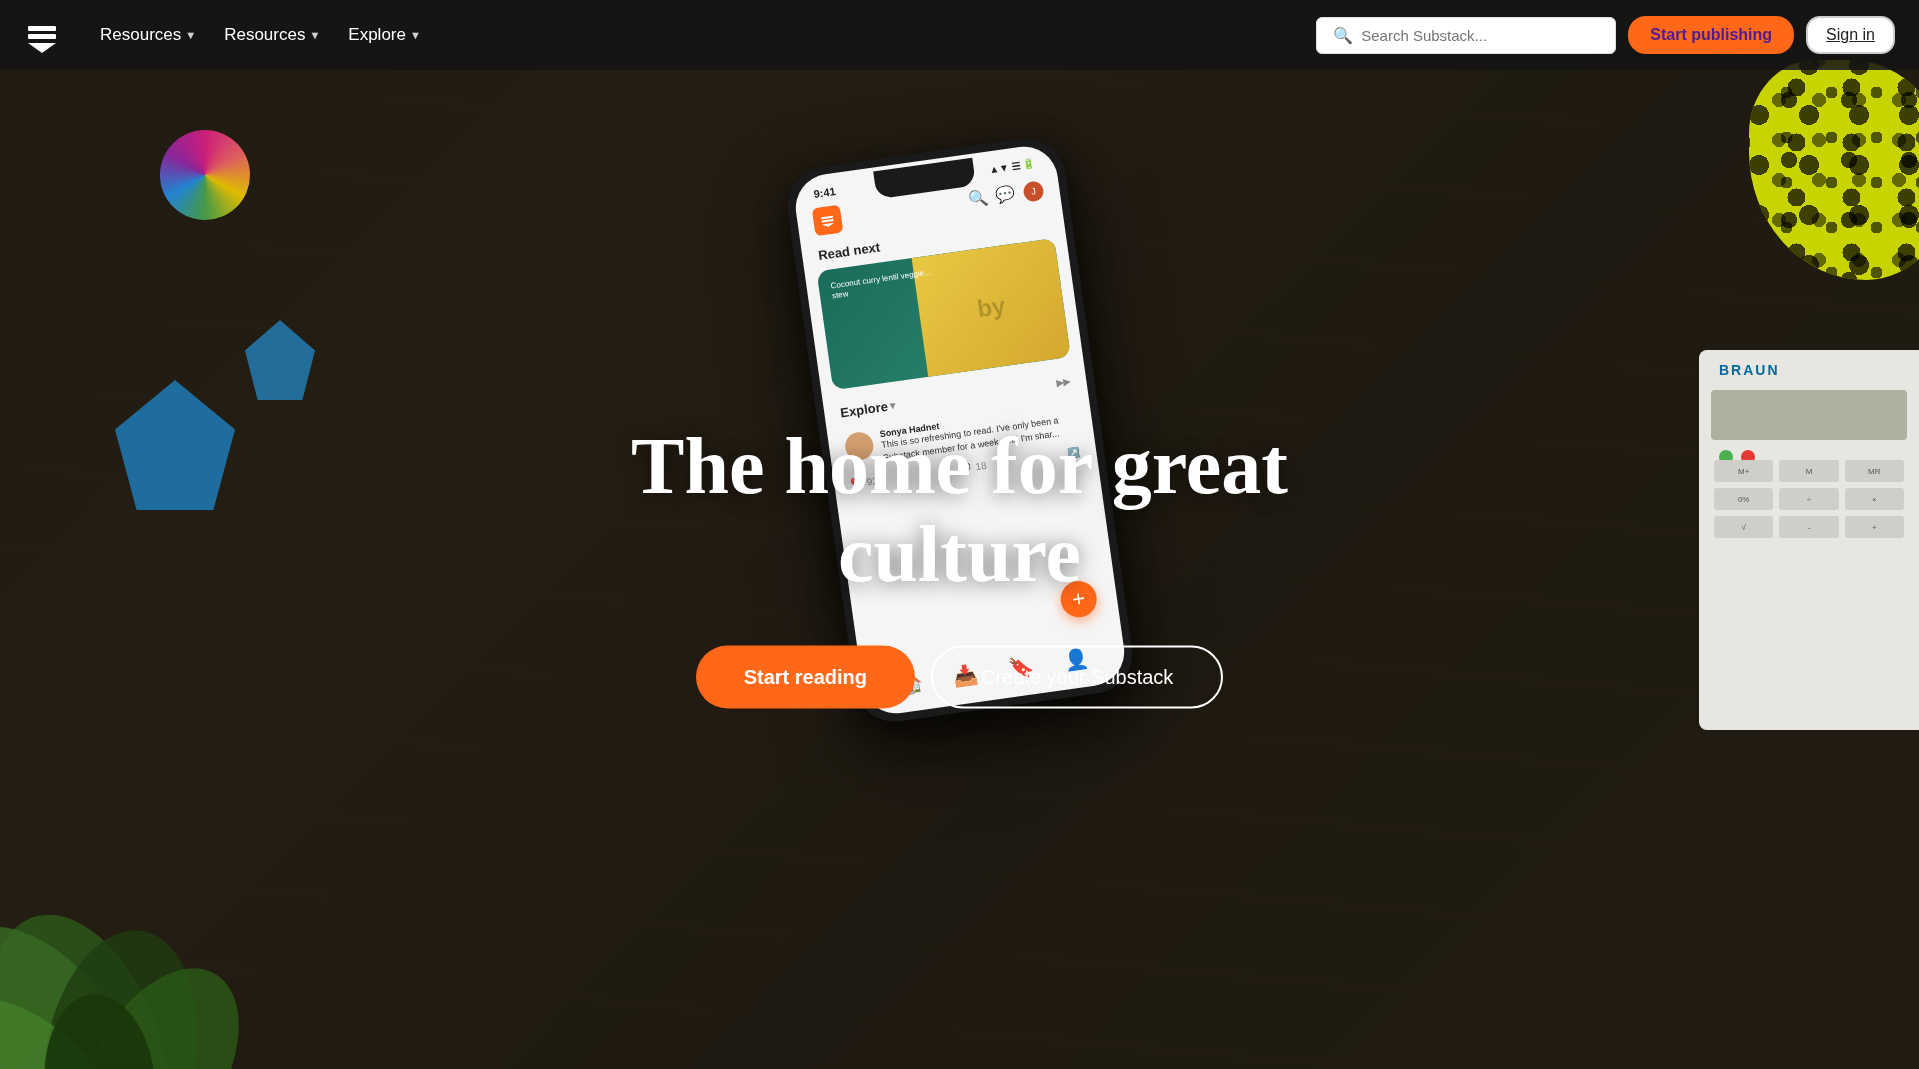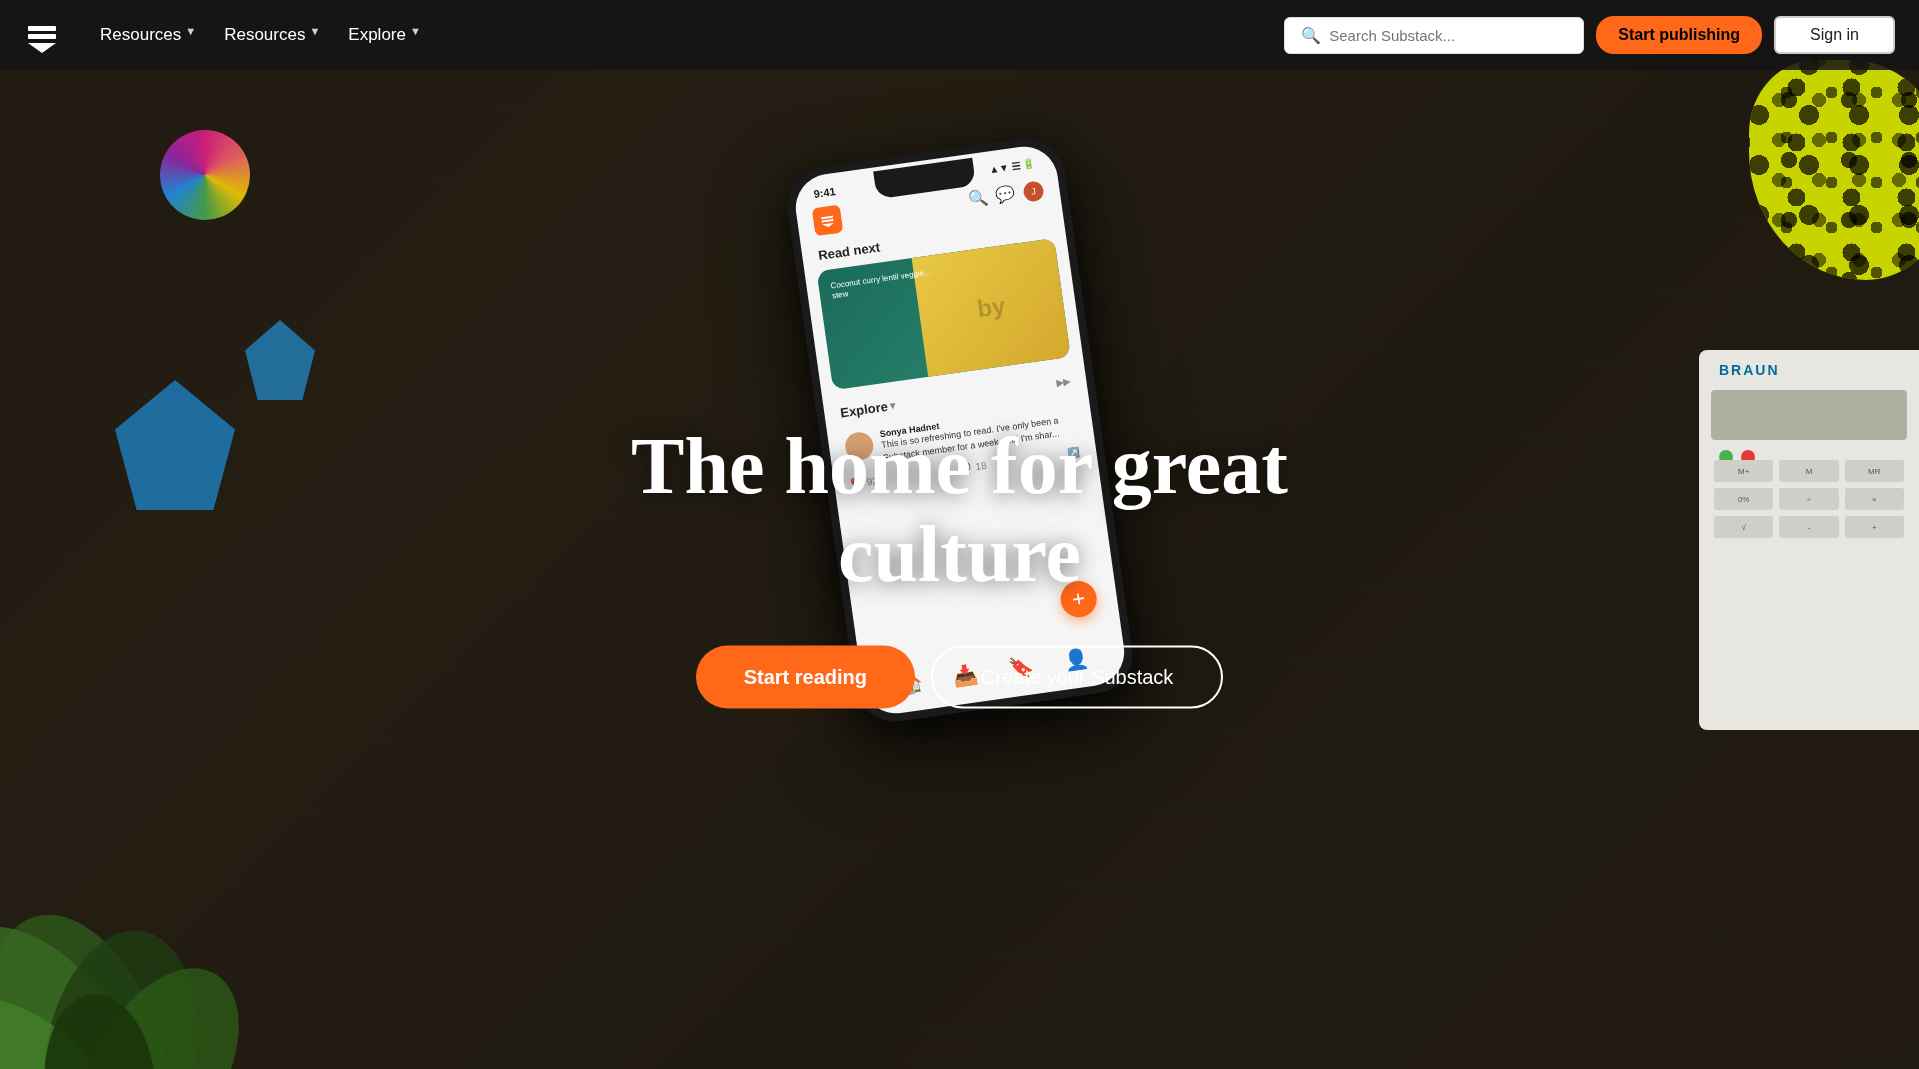--- a/index.html
+++ b/index.html
@@ -38,20 +38,21 @@
 
     .nav-links {
       display: flex;
       align-items: center;
       gap: 4px;
       flex: 1;
     }
 
     .nav-item {
       display: flex;
+      align-items: center;
       gap: 4px;
       color: white;
       font-size: 17px;
       font-weight: 400;
       padding: 8px 12px;
       cursor: pointer;
       border-radius: 4px;
       white-space: nowrap;
     }
 
@@ -86,40 +87,41 @@
       width: 100%;
     }
 
     .search-icon-svg {
       color: #888;
       font-size: 16px;
     }
 
     .btn-start-publishing {
       background: #ff6719;
-      color: #000000;
+      color: #4c1d95;
       border: none;
       border-radius: 18px;
       padding: 10px 22px;
       font-size: 16px;
       font-weight: 600;
       cursor: pointer;
       white-space: nowrap;
     }
 
     .btn-sign-in {
       background: white;
       color: #222;
       border: 2px solid #ccc;
-      border-radius: 6px;
-      padding: 8px 34px;
+      border-radius: 14px;
+      padding: 8px 18px;
       font-size: 16px;
       font-weight: 500;
       cursor: pointer;
       white-space: nowrap;
+      text-decoration: underline;
     }
 
     
     .hero {
       position: absolute;
       top: 0; left: 0;
       width: 1919px;
       height: 1069px;
       overflow: hidden;
     }

